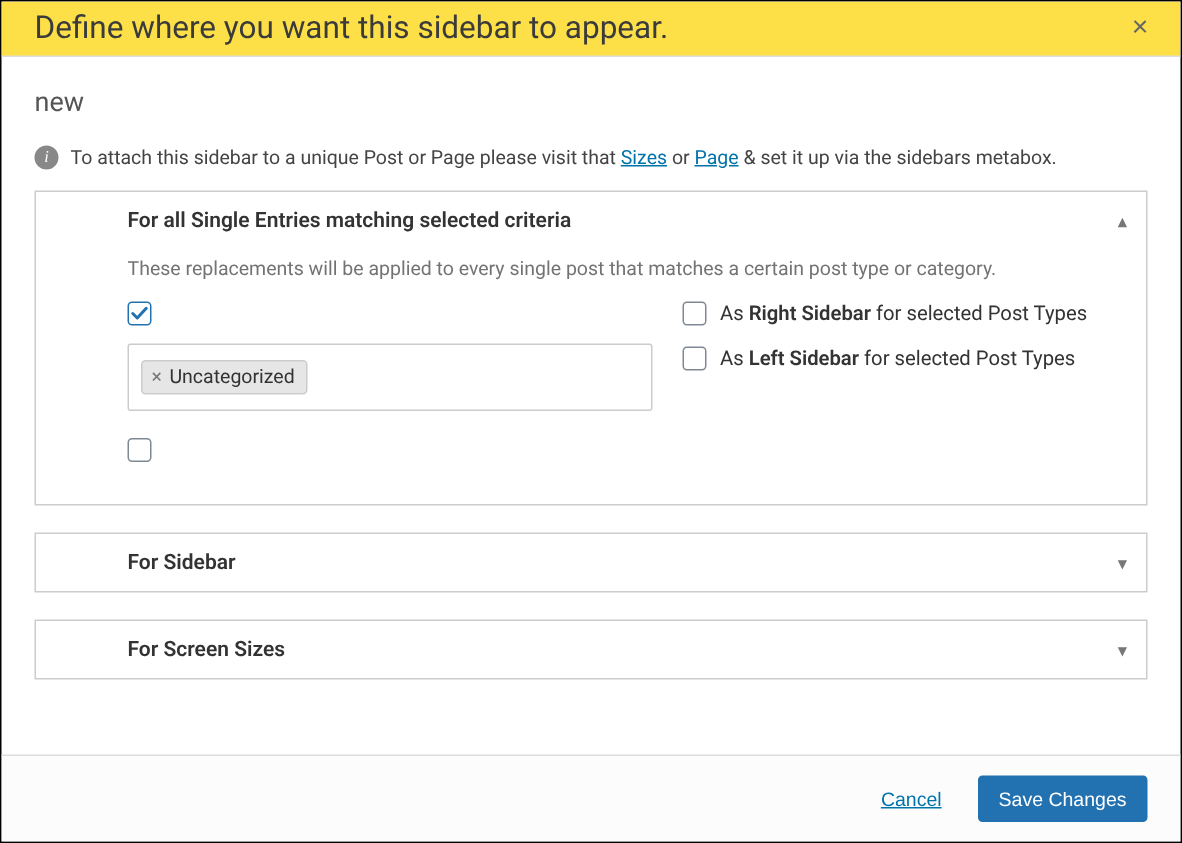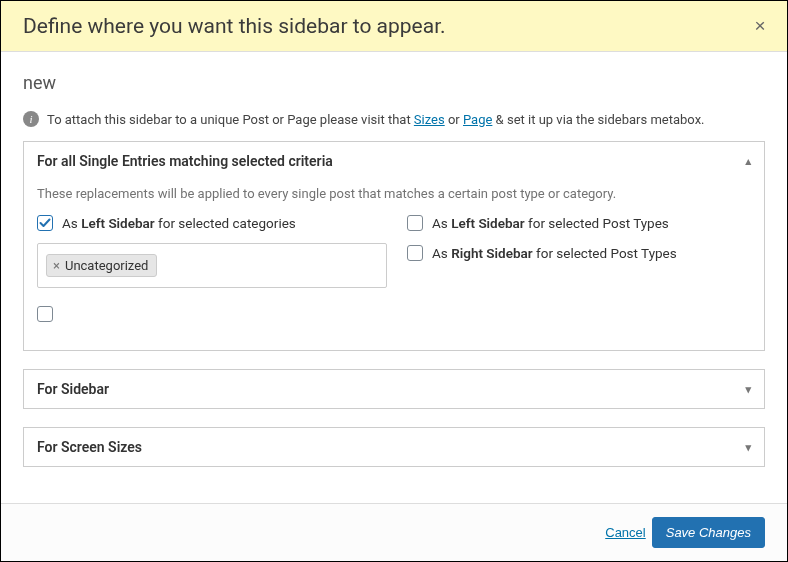--- a/index.html
+++ b/index.html
@@ -15,22 +15,22 @@
     display: flex;
     flex-direction: column;
     overflow: hidden;
   }
   .modal-header {
     display: flex;
     align-items: center;
     justify-content: space-between;
     border-bottom: 1px solid #ddd;
     padding: 0 8px 0 22px;
-    height: 51px;
-    background: #fef9c3;
+    height: 37px;
+    background: #fde047;
   }
   .modal-title {
     font-size: 21px;
     font-weight: 400;
     color: #3b3b3b;
   }
   .close-btn {
     width: 38px;
     height: 38px;
     border: none;
@@ -76,20 +76,21 @@
   }
   .link {
     color: #0073aa;
     text-decoration: underline;
     cursor: pointer;
   }
   .panel {
     border: 1px solid #ccc;
     margin-bottom: 18px;
     background: #fff;
+    padding-left: 48px;
   }
   .panel-header {
     padding: 11px 13px;
     font-size: 14px;
     font-weight: 600;
     color: #333;
     cursor: pointer;
     display: flex;
     align-items: center;
     justify-content: space-between;
@@ -166,40 +167,39 @@
     font-size: 13px;
     line-height: 1;
   }
   .bold { font-weight: 600; }
   .modal-footer {
     border-top: 1px solid #ddd;
     padding: 13px 22px;
     display: flex;
     justify-content: flex-end;
     align-items: center;
-    gap: 0;
+    gap: 18px;
     background: #fcfcfc;
   }
   .btn-link {
     color: #0073aa;
     text-decoration: underline;
     background: none;
     border: none;
     font-size: 13px;
     cursor: pointer;
   }
   .btn-primary {
     background: #2271b1;
     color: #fff;
     border: 1px solid #2271b1;
     border-radius: 3px;
     padding: 7px 13px;
     font-size: 13px;
     cursor: pointer;
-    font-style: italic;
   }
 </style>
 </head>
 <body>
 
 <div class="modal-header">
   <div class="modal-title">Define where you want this sidebar to appear.</div>
   <button class="close-btn">
     <span>×</span>
   </button>
@@ -225,21 +225,20 @@
       <div class="panel-desc">These replacements will be applied to every single post that matches a certain post type or category.</div>
 
       <div class="two-col">
         <div class="col">
           <div class="opt-row">
             <span class="cb checked">
               <svg viewBox="0 0 12 12">
                   <path d="M1.5 6 L4.5 9 L10.5 2.5" stroke="#2271b1" stroke-width="2" fill="none" stroke-linecap="round" stroke-linejoin="round"></path>
                 </svg>
             </span>
-            <label><span>As </span><span class="bold">Left Sidebar</span><span> for selected categories</span></label>
           </div>
 
           <div class="tag-input">
             <span class="tag">
               <span class="tag-x">×</span>
               <span>Uncategorized</span>
             </span>
           </div>
 
           <div class="opt-row">
@@ -247,28 +246,28 @@
               
             </span>
           </div>
         </div>
 
         <div class="col">
           <div class="opt-row">
             <span class="cb">
               
             </span>
-            <label><span>As </span><span class="bold">Left Sidebar</span><span> for selected Post Types</span></label>
+            <label><span>As </span><span class="bold">Right Sidebar</span><span> for selected Post Types</span></label>
           </div>
 
           <div class="opt-row">
             <span class="cb">
               
             </span>
-            <label><span>As </span><span class="bold">Right Sidebar</span><span> for selected Post Types</span></label>
+            <label><span>As </span><span class="bold">Left Sidebar</span><span> for selected Post Types</span></label>
           </div>
         </div>
       </div>
     </div>
   </div>
 
   <div class="panel">
     <div class="panel-header">
       <span>For Sidebar</span>
       <span class="chevron">▾</span>

